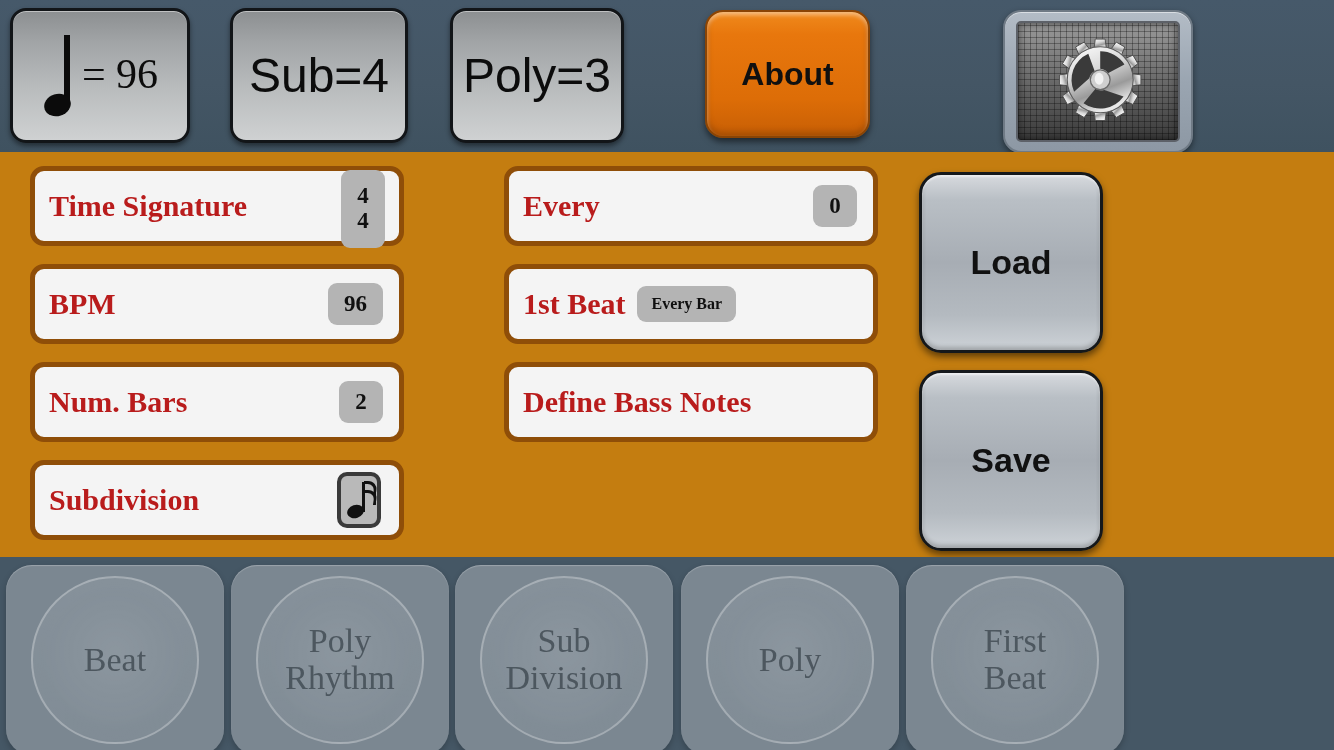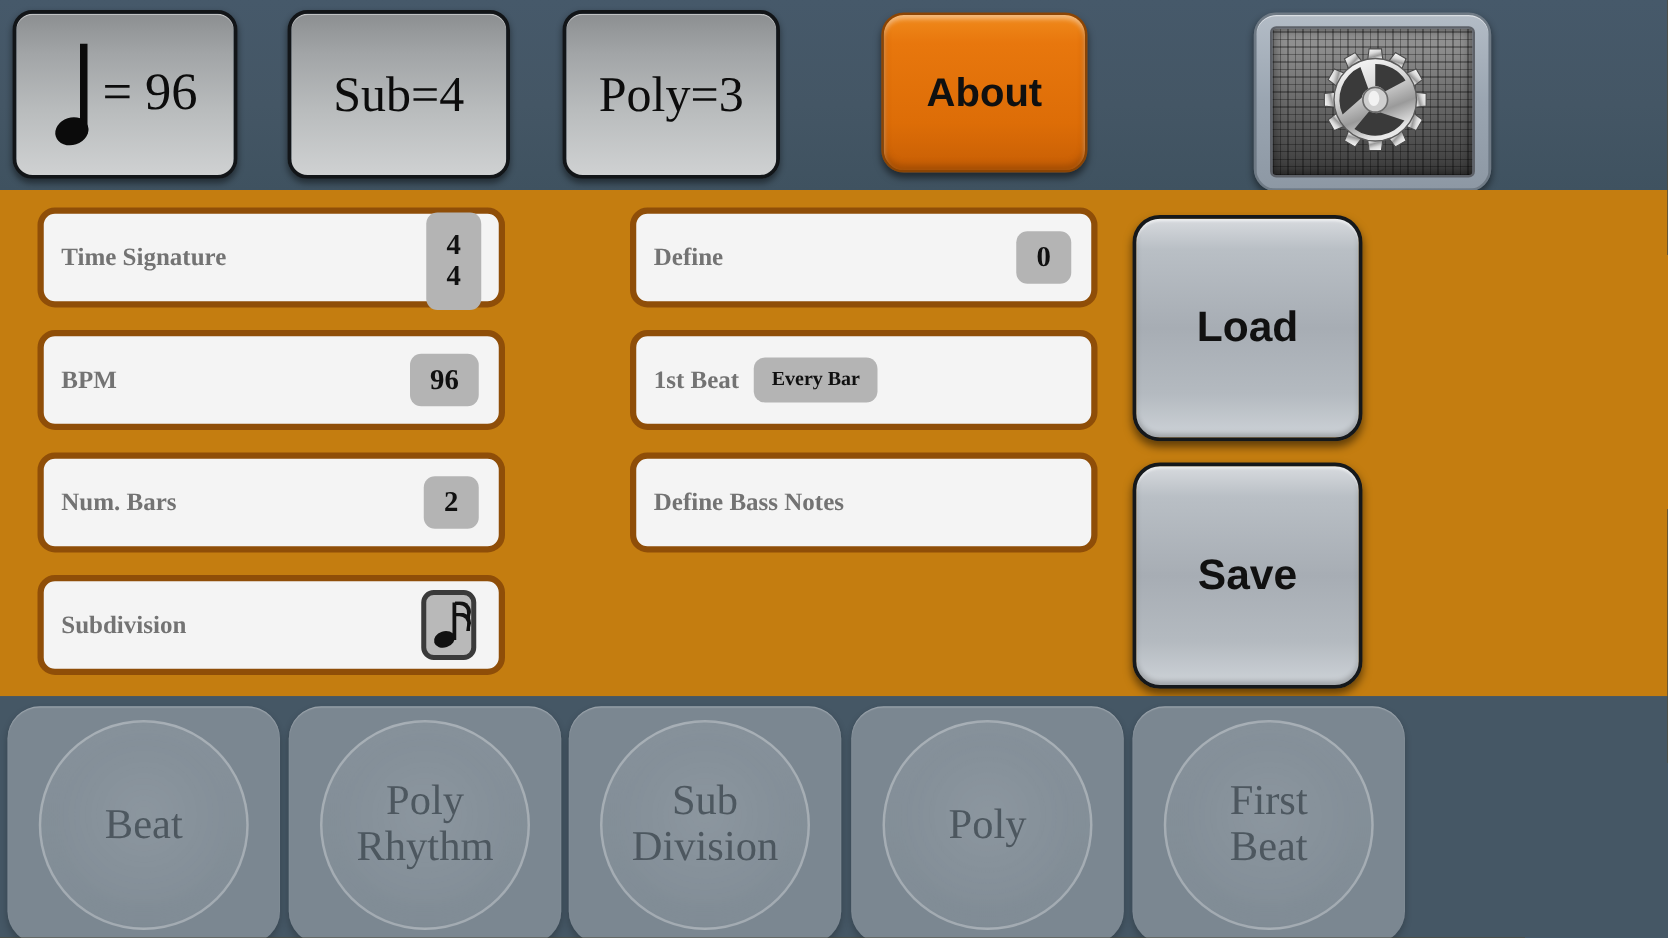--- a/index.html
+++ b/index.html
@@ -40,22 +40,22 @@
     justify-content: center;
     cursor: pointer;
   }
   .grey-btn {
     background: linear-gradient(180deg, #8c8f91 0%, #a2a5a7 25%, #b9bcbd 60%, #cfd1d2 100%);
     border: 3px solid #121518;
     box-shadow: 0 3px 5px rgba(0,0,0,0.45),
                 inset 0 1px 0 rgba(255,255,255,0.45);
   }
   .grey-btn .label {
-    font-family: Liberation Serif, serif;
-    font-size: 40px;
+    font-family: Liberation Sans, sans-serif;
+    font-size: 48px;
     color: #0c0c0c;
     letter-spacing: 0px;
     white-space: nowrap;
   }
   #btn-tempo { left: 10px;  top: 8px;  width: 180px; height: 135px; }
   #btn-sub   { left: 230px; top: 8px;  width: 178px; height: 135px; }
   #btn-poly  { left: 450px; top: 8px;  width: 174px; height: 135px; }
 
   .tempo-inner {
     display: flex;
@@ -160,22 +160,22 @@
     border-radius: 14px;
     box-sizing: border-box;
     display: flex;
     align-items: center;
     padding: 0 14px;
     cursor: pointer;
   }
   .row .row-label {
     font-family: "Liberation Serif", serif;
     font-weight: bold;
-    font-size: 20px;
-    color: #737373;
+    font-size: 30px;
+    color: #b91c1c;
     white-space: nowrap;
   }
   .row .row-value {
     margin-left: 12px;
     background: #b4b4b4;
     border-radius: 9px;
     color: #101010;
     font-family: "Liberation Serif", serif;
     font-weight: bold;
     font-size: 23px;
@@ -250,20 +250,21 @@
     border-radius: 22px;
     background: linear-gradient(180deg, #d7dade 0%, #b9bfc5 14%, #a7adb4 50%, #b4bac0 80%, #cdd2d7 100%);
     border: 3px solid #15181b;
     box-shadow: 0 4px 7px rgba(0,0,0,0.5),
                 inset 0 2px 2px rgba(255,255,255,0.55),
                 inset 0 -3px 4px rgba(0,0,0,0.22);
     display: flex;
     align-items: center;
     justify-content: center;
     cursor: pointer;
+    margin-left: 13px;
   }
   .side-btn .label {
     font-family: "Liberation Sans", sans-serif;
     font-weight: bold;
     font-size: 34px;
     color: #111;
   }
   #btn-load { left: 906px; top: 20px; }
   #btn-save { left: 906px; top: 218px; }
 
@@ -419,21 +420,21 @@
           </span>
         </span>
       </div>
 
     </div>
 
     <div class="col" id="col-right">
 
 
       <div class="row">
-        <span class="row-label">Define</span>
+        <span class="row-label">Every</span>
         <span class="row-value pos-right">0</span>
       </div>
 
       <div class="row">
         <span class="row-label">1st Beat</span>
         <span class="row-value wide">Every Bar</span>
       </div>
 
       <div class="row">
         <span class="row-label">Define Bass Notes</span>

